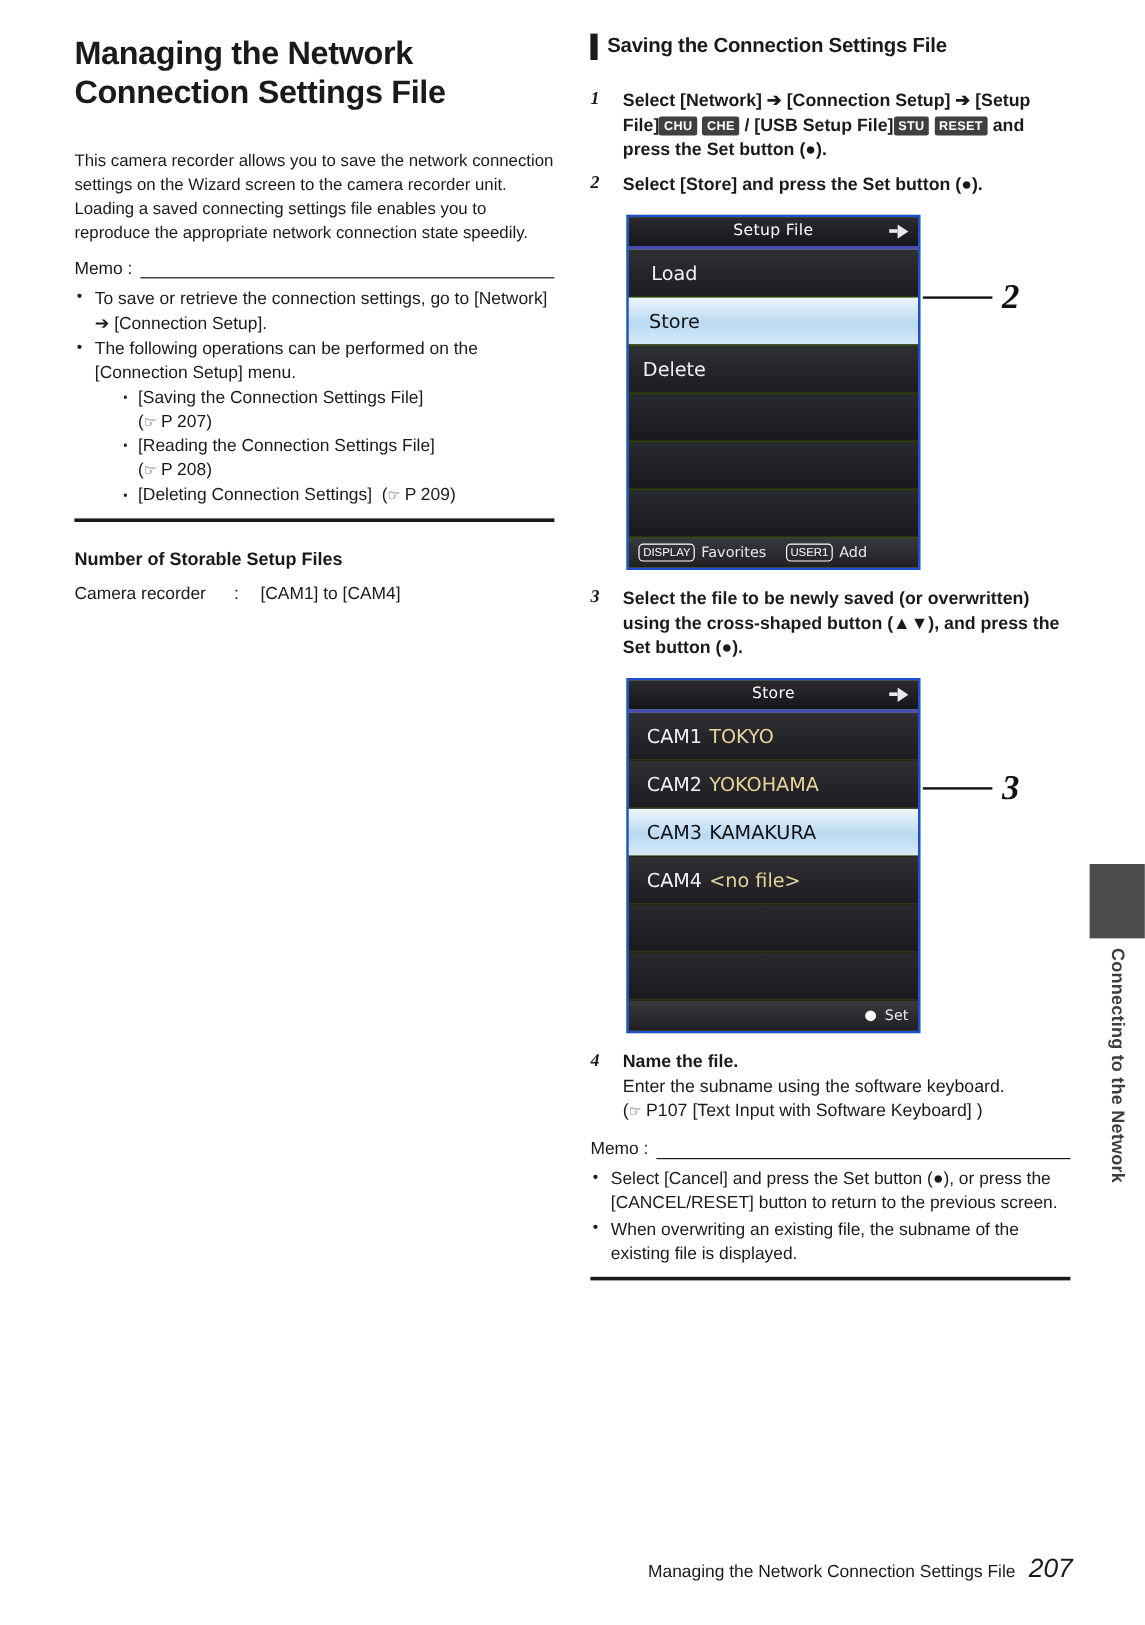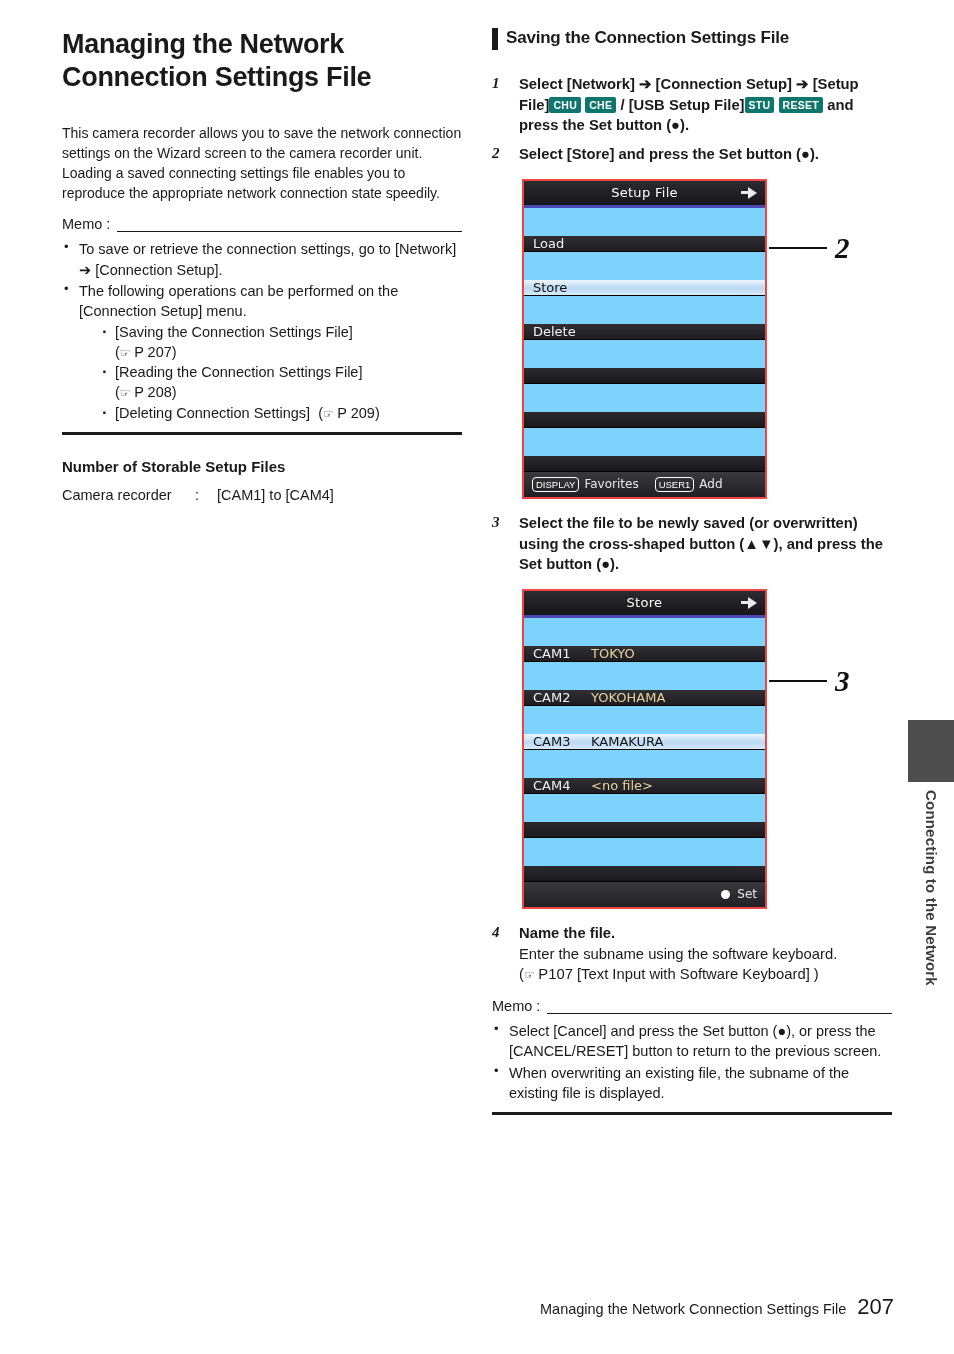--- a/index.html
+++ b/index.html
@@ -152,44 +152,45 @@
     font-size: 14.8px;
     font-weight: bold;
     line-height: 1.40;
     flex: 1;
   }
   .step .stxt .normal {
     font-weight: normal;
   }
   .badge {
     display: inline-block;
-    background: #0f766e;
+    background: #404040;
     color: #ffffff;
     font-size: 10.5px;
     font-weight: bold;
     line-height: 1;
     padding: 3px 4px 3px 4px;
     border-radius: 2px;
     vertical-align: 1px;
     letter-spacing: 0.3px;
     font-family: "Liberation Sans", sans-serif;
   }
 
   
   .shot-wrap {
     position: relative;
     margin: 14px 0 14px 30px;
     width: 245px;
   }
   .lcd {
     width: 245px;
-    border: 2px solid #ef4444;
-    background: #7dd3fc;
+    border: 2px solid #1d4ed8;
+    background: #84cc16;
     box-sizing: border-box;
     font-family: "DejaVu Sans", sans-serif;
+    text-align: center;
   }
   .lcd-head {
     position: relative;
     height: 24px;
     background: linear-gradient(180deg, #2c2c30 0%, #15151a 100%);
     border-bottom: 3px solid #4a4ab4;
     display: flex;
     align-items: center;
     justify-content: center;
   }
@@ -212,30 +213,29 @@
     background: #e9e9ef;
   }
   .lcd-head .plug .tri {
     width: 0; height: 0;
     border-top: 6px solid transparent;
     border-bottom: 6px solid transparent;
     border-left: 9px solid #e9e9ef;
   }
   .lcd-rows { }
   .row {
-    height: 16px;
+    height: 40px;
     display: flex;
     align-items: center;
     padding: 0 9px;
     box-sizing: border-box;
-    font-size: 13px;
+    font-size: 16px;
     color: #f2f2f4;
     border-bottom: 1px solid #000000;
     background: linear-gradient(180deg, #303034 0%, #1d1d21 100%);
-    margin-top: 28px;
   }
   .row.empty { background: linear-gradient(180deg, #2a2a2e 0%, #1a1a1e 100%); }
   .row.sel {
     background: linear-gradient(180deg, #eef6fd 0%, #b9d9f2 55%, #d8eafb 100%);
     color: #121212;
   }
   .row .lbl { min-width: 58px; }
   .row .val { color: #e6d49b; }
   .row.sel .val { color: #121212; }
   .lcd-foot {
@@ -330,20 +330,21 @@
     padding-right: 60px;
     gap: 11px;
   }
   .footer .ftxt {
     font-size: 14.5px;
     color: #1a1a1a;
   }
   .footer .fnum {
     font-size: 22px;
     color: #1a1a1a;
+    font-style: italic;
   }
 </style>
 </head>
 <body>
 
 <div class="col-left">
 
   <h1 class="page-title">Managing the Network Connection Settings File</h1>
 
   <p class="body-para">

